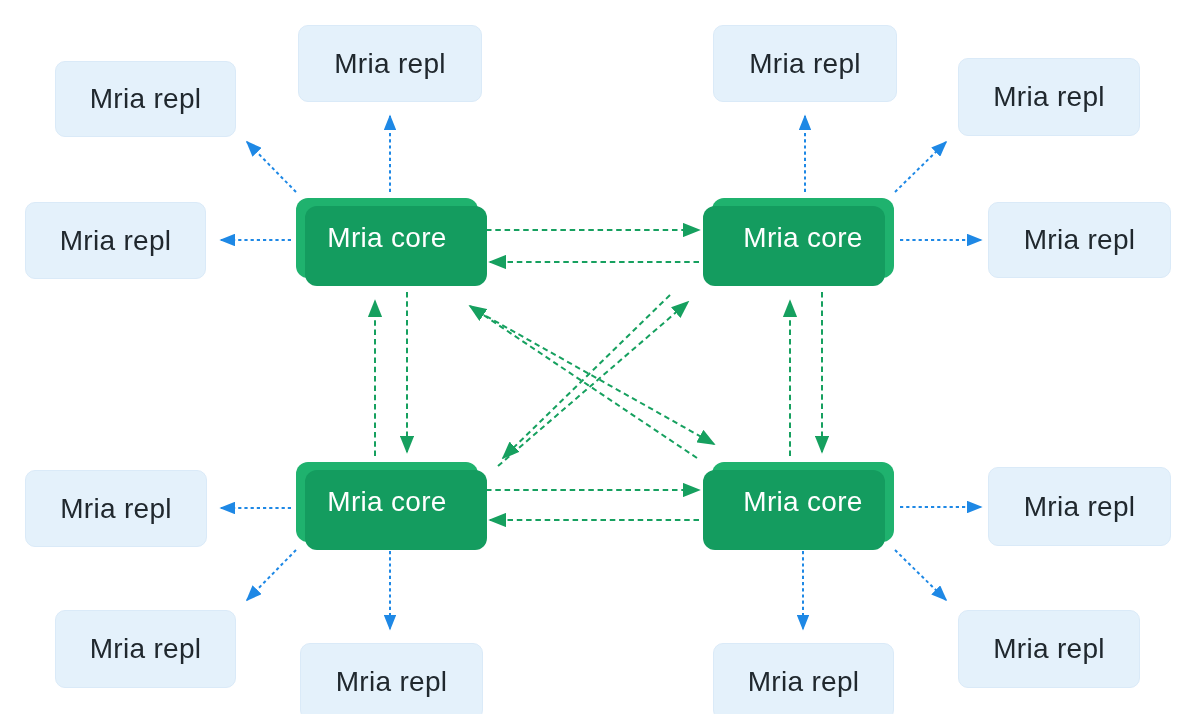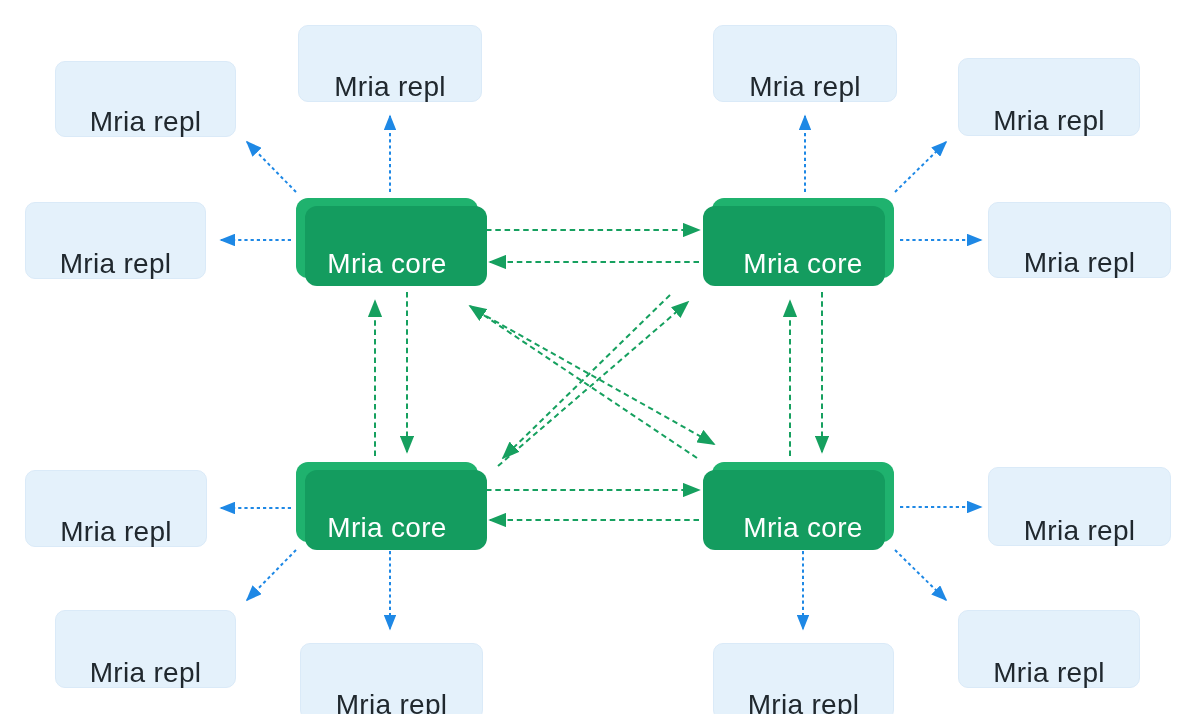--- a/index.html
+++ b/index.html
@@ -18,21 +18,21 @@
   #edges {
     position: absolute;
     left: 0;
     top: 0;
     width: 1200px;
     height: 714px;
   }
   .node {
     position: absolute;
     display: flex;
-    align-items: flex-end;
+    align-items: center;
     justify-content: center;
     font-size: 28px;
     line-height: 1;
     box-sizing: border-box;
     white-space: nowrap;
   }
   .repl {
     background: var(--repl-fill, #E4F1FB);
     color: var(--repl-text, #20282E);
     border: 1px solid var(--repl-border, #DAEAF8);

